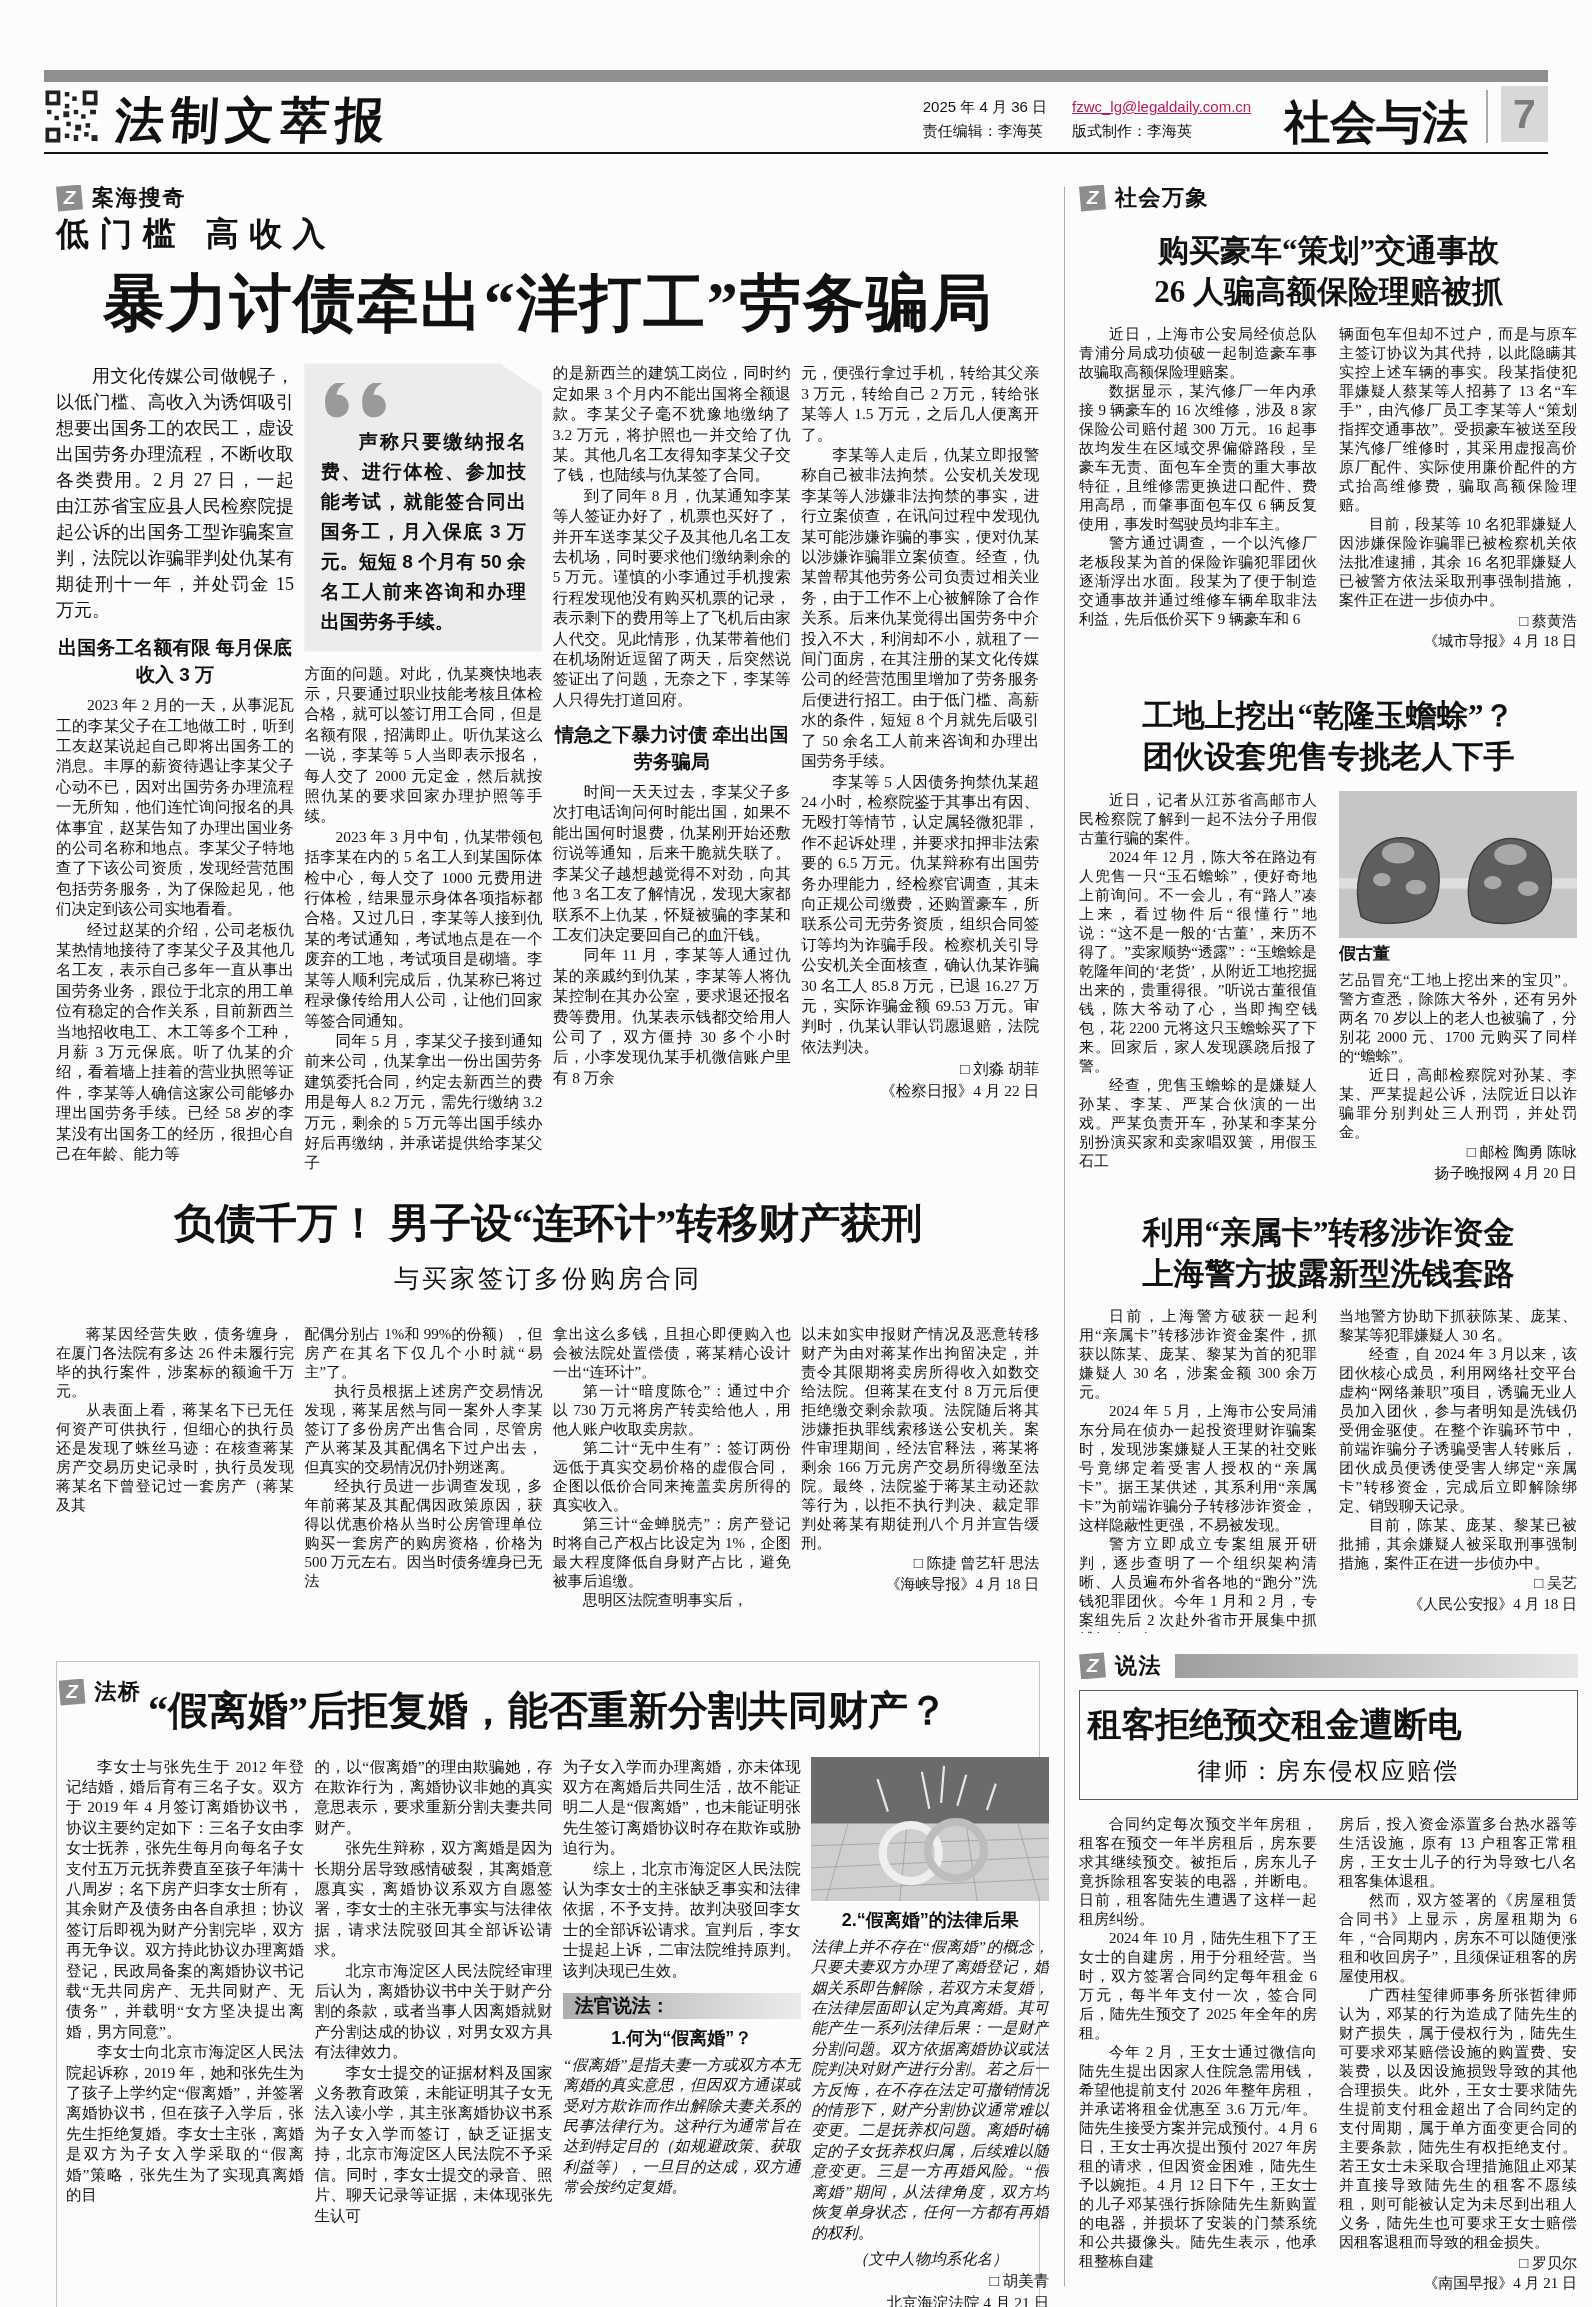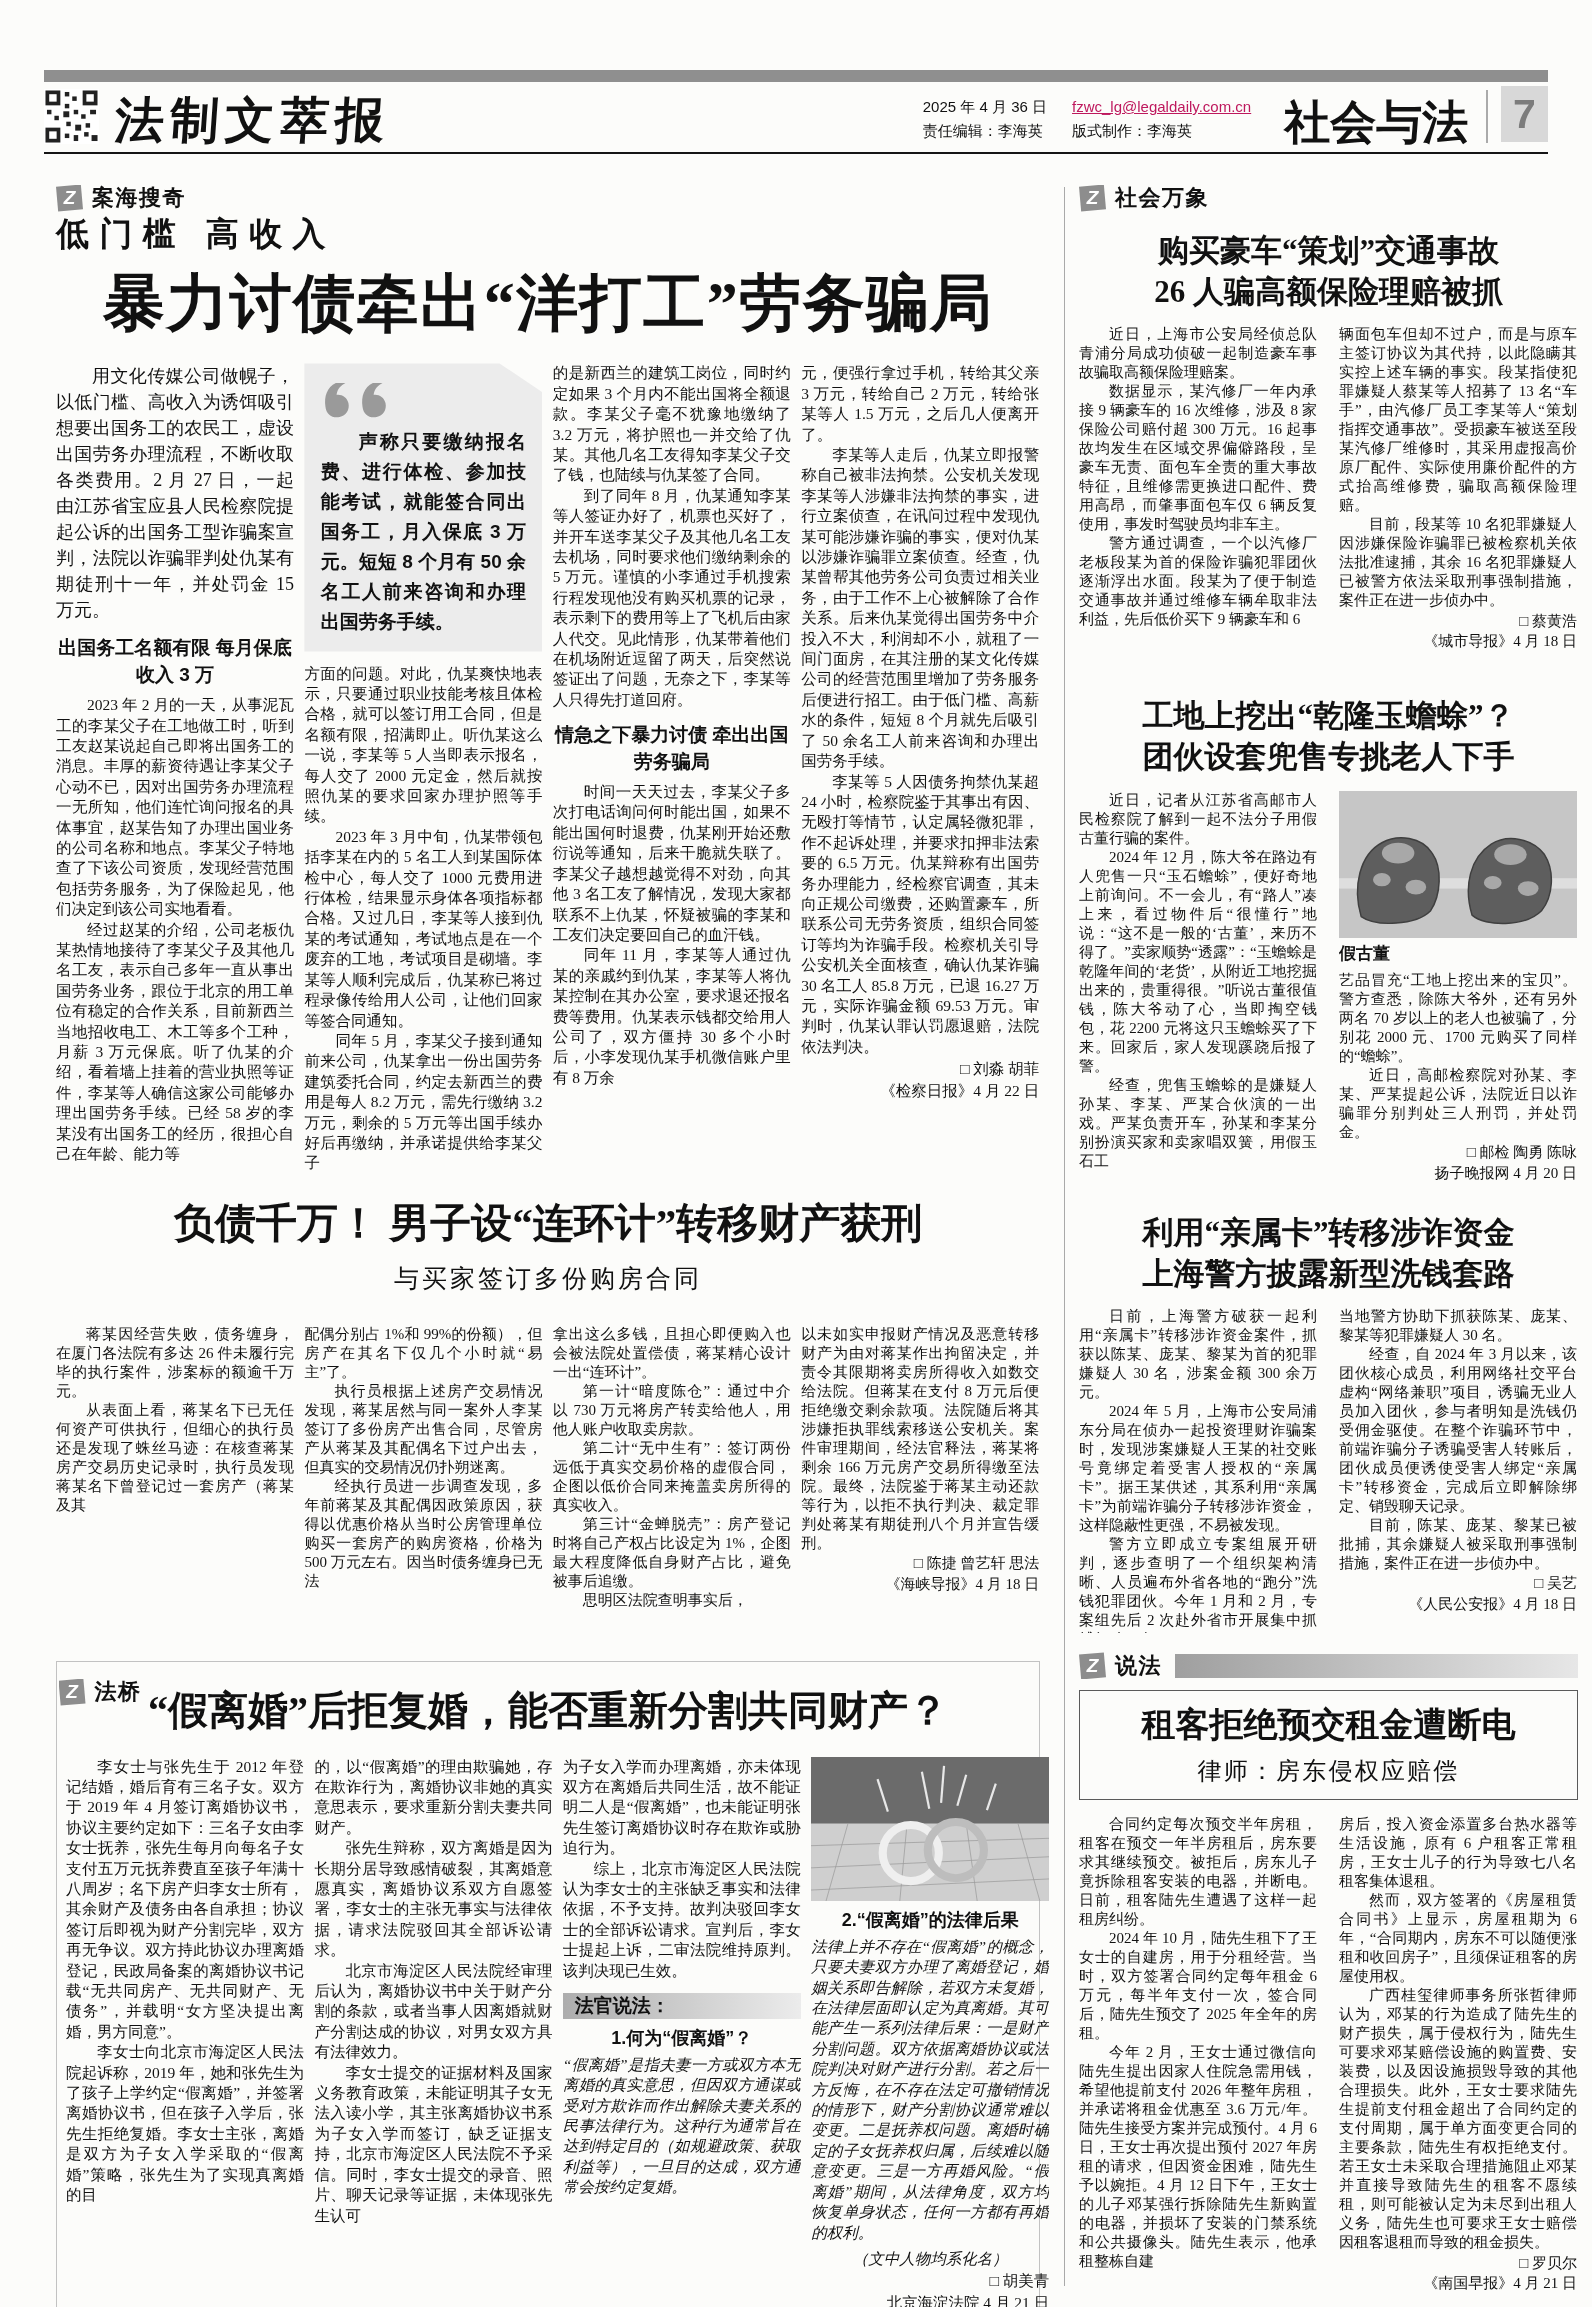--- a/index.html
+++ b/index.html
@@ -67,21 +67,21 @@
   .quotetext{font-family:"Liberation Sans","DejaVu Sans",sans-serif;font-weight:bold;font-size:19px;line-height:30px;
       text-align:justify;text-indent:2em;margin-top:1.5px;}
   
   .sb-article-a .sb-cols{margin-top:13.3px;height:332px;}
   .sb-hgroup-b{margin-top:38px;}
   .sb-article-b .sb-cols{margin-top:13.3px;height:409px;}
   .sb-hgroup-c{margin-top:12px;}
   .sb-article-c .sb-cols{margin-top:13.3px;height:326px;}
   .shuofa-row{display:flex;align-items:center;margin-top:19px;}
   .d-headbox{border:1.5px solid #5a5a5a;margin-top:10.4px;padding:10.4px 7.4px 12px;}
-  .d-head{font-size:34px;font-weight:900;text-align:center;white-space:nowrap;}
+  .d-head{font-size:34px;font-weight:900;text-align:left;white-space:nowrap;}
   .d-sub{font-family:"Liberation Sans","DejaVu Sans",sans-serif;font-size:24px;text-align:center;margin-top:7.4px;letter-spacing:2.2px;}
   .sb-article-d .sb-cols{margin-top:15px;height:491px;}
   .photo{width:238px;display:block;}
   .caption{font-family:"Liberation Sans","DejaVu Sans",sans-serif;font-weight:bold;font-size:17px;margin:6px 0 7.4px;}
   
   .divorce-box{border:0.7px solid #c2c2c2;margin-top:21px;padding:10.4px 0 9px;position:relative;}
   .divorce-tagrow{position:absolute;left:1.5px;top:16.3px;}
   .ring-photo{width:238px;display:block;margin-bottom:4.4px;}
 </style>
 </head>
@@ -364,21 +364,21 @@
       <div class="d-head">租客拒绝预交租金遭断电</div>
       <div class="d-sub">律师：房东侵权应赔偿</div>
     </div>
     <div class="cols sb-cols" style="gap:22px">
       <div class="col">
           <div class="blk p">合同约定每次预交半年房租，租客在预交一年半房租后，房东要求其继续预交。被拒后，房东儿子竟拆除租客安装的电器，并断电。日前，租客陆先生遭遇了这样一起租房纠纷。</div>
           <div class="blk p">2024 年 10 月，陆先生租下了王女士的自建房，用于分租经营。当时，双方签署合同约定每年租金 6 万元，每半年支付一次，签合同后，陆先生预交了 2025 年全年的房租。</div>
           <div class="blk p">今年 2 月，王女士通过微信向陆先生提出因家人住院急需用钱，希望他提前支付 2026 年整年房租，并承诺将租金优惠至 3.6 万元/年。陆先生接受方案并完成预付。4 月 6 日，王女士再次提出预付 2027 年房租的请求，但因资金困难，陆先生予以婉拒。4 月 12 日下午，王女士的儿子邓某强行拆除陆先生新购置的电器，并损坏了安装的门禁系统和公共摄像头。陆先生表示，他承租整栋自建</div>
         </div>
       <div class="col">
-          <div class="blk cont">房后，投入资金添置多台热水器等生活设施，原有 6 户租客正常租房，王女士儿子的行为导致七八名租客集体退租。</div>
+          <div class="blk cont">房后，投入资金添置多台热水器等生活设施，原有 13 户租客正常租房，王女士儿子的行为导致七八名租客集体退租。</div>
           <div class="blk p">然而，双方签署的《房屋租赁合同书》上显示，房屋租期为 6 年，“合同期内，房东不可以随便涨租和收回房子”，且须保证租客的房屋使用权。</div>
           <div class="blk p">广西桂玺律师事务所张哲律师认为，邓某的行为造成了陆先生的财产损失，属于侵权行为，陆先生可要求邓某赔偿设施的购置费、安装费，以及因设施损毁导致的其他合理损失。此外，王女士要求陆先生提前支付租金超出了合同约定的支付周期，属于单方面变更合同的主要条款，陆先生有权拒绝支付。若王女士未采取合理措施阻止邓某并直接导致陆先生的租客不愿续租，则可能被认定为未尽到出租人义务，陆先生也可要求王女士赔偿因租客退租而导致的租金损失。</div>
           <div class="blk cite">□ 罗贝尔</div>
           <div class="blk cite">《南国早报》4 月 21 日</div>
         </div>
     </div>
   </div>
 </div>
 
 

